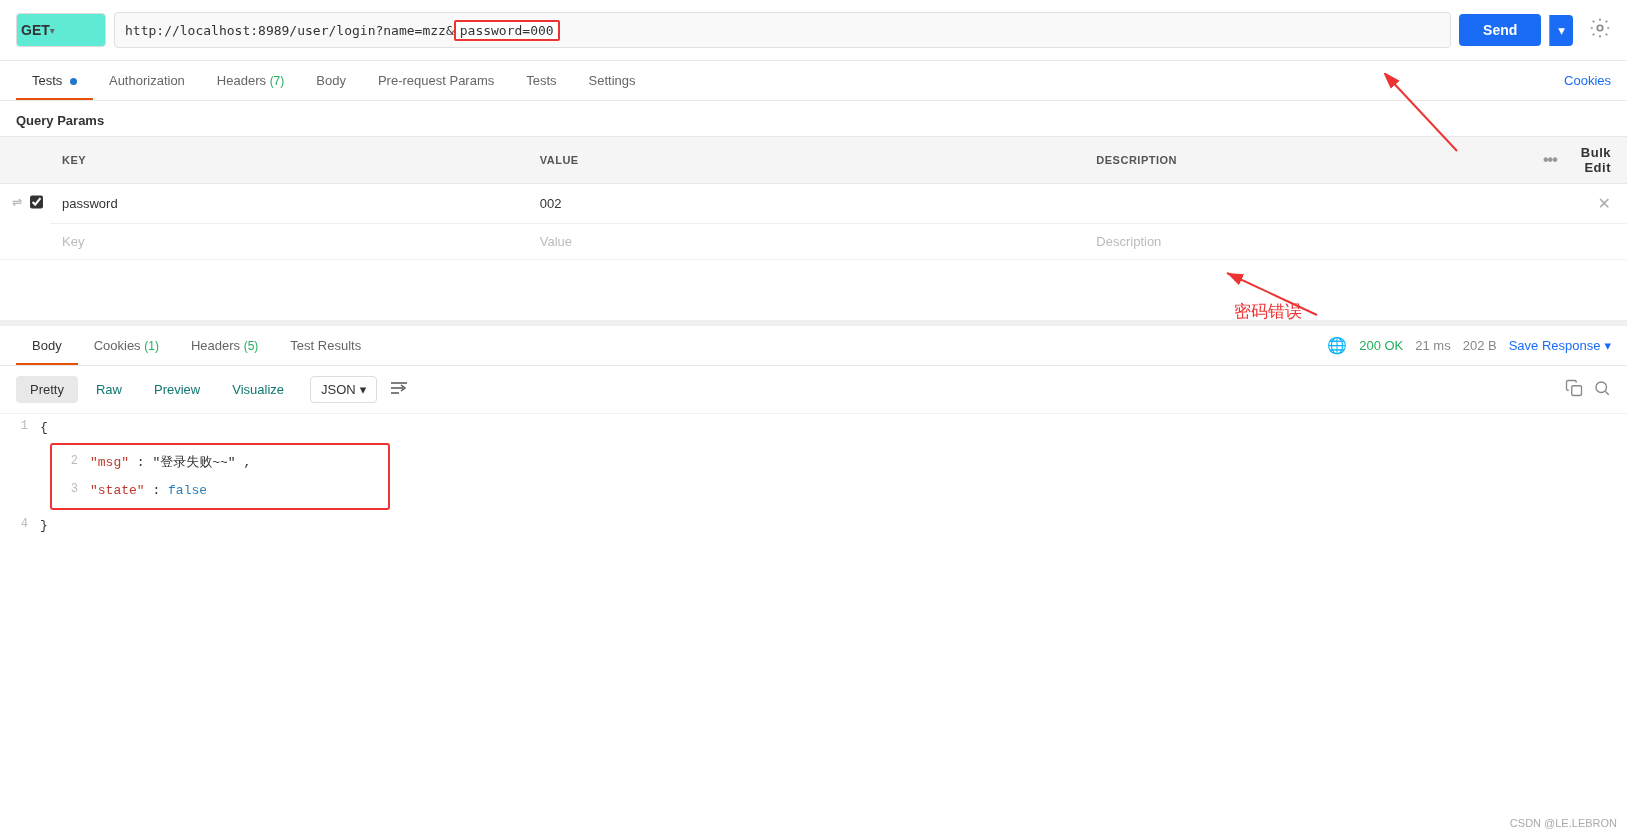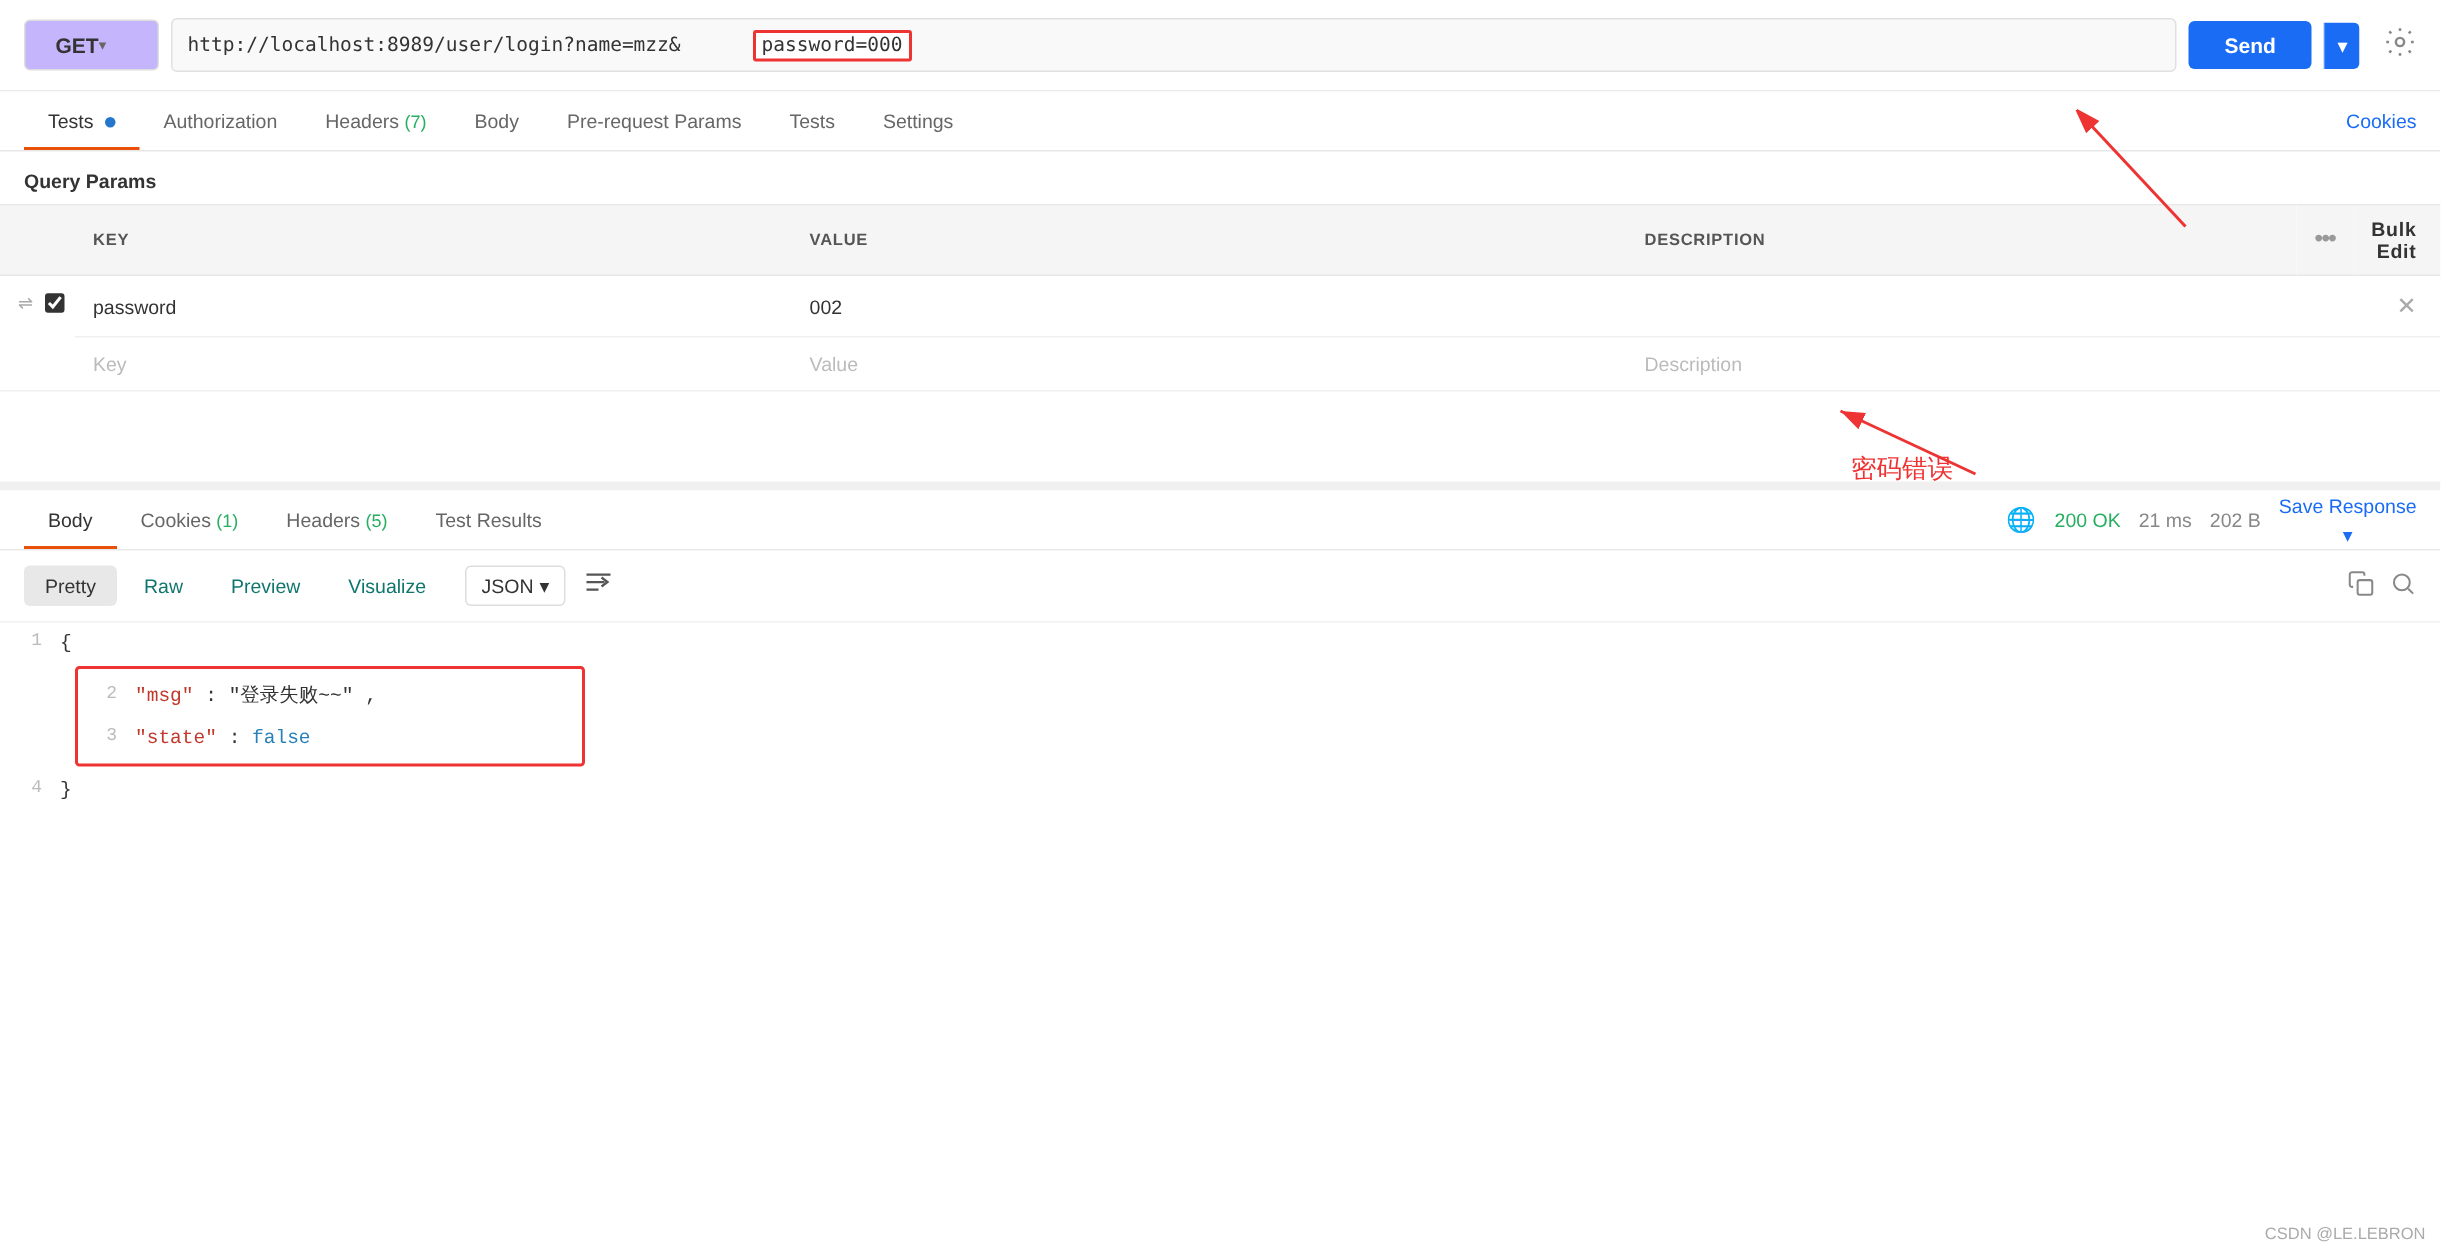--- a/index.html
+++ b/index.html
@@ -19,25 +19,25 @@
       border-bottom: 1px solid #e8e8e8;
       gap: 8px;
     }
 
     .method-select {
       display: flex;
       align-items: center;
       gap: 0;
       border: 1px solid #ddd;
       border-radius: 4px;
-      padding: 8px 20px;
+      padding: 8px 4px;
       font-size: 13px;
       font-weight: 500;
       cursor: pointer;
-      background: #c4b5fd;
+      background: #5eead4;
       min-width: 90px;
     }
 
     .method-select .method-text {
       font-weight: 600;
       font-size: 14px;
     }
 
     .chevron-icon {
       font-size: 10px;
@@ -47,21 +47,20 @@
     .url-highlight {
       display: flex;
       align-items: center;
       border: 1px solid #e0e0e0;
       border-radius: 4px;
       background: #f9f9f9;
       padding: 6px 10px;
       font-size: 13px;
       font-family: monospace;
       height: 36px;
-      gap: 48px;
     }
 
     .url-normal { color: #333; }
 
     .send-btn {
       display: flex;
       gap: 4px;
       background: #1a6cf5;
       color: #fff;
       border: none;
@@ -274,21 +273,20 @@
     .time-val { color: #888; }
     .size-val { color: #888; }
 
     .save-response-btn {
       color: #1a6cf5;
       font-weight: 500;
       cursor: pointer;
       display: flex;
       align-items: center;
       gap: 4px;
-      flex-direction: column;
     }
 
     
     .format-bar {
       display: flex;
       align-items: center;
       padding: 10px 16px;
       gap: 4px;
       border-bottom: 1px solid #f0f0f0;
     }

